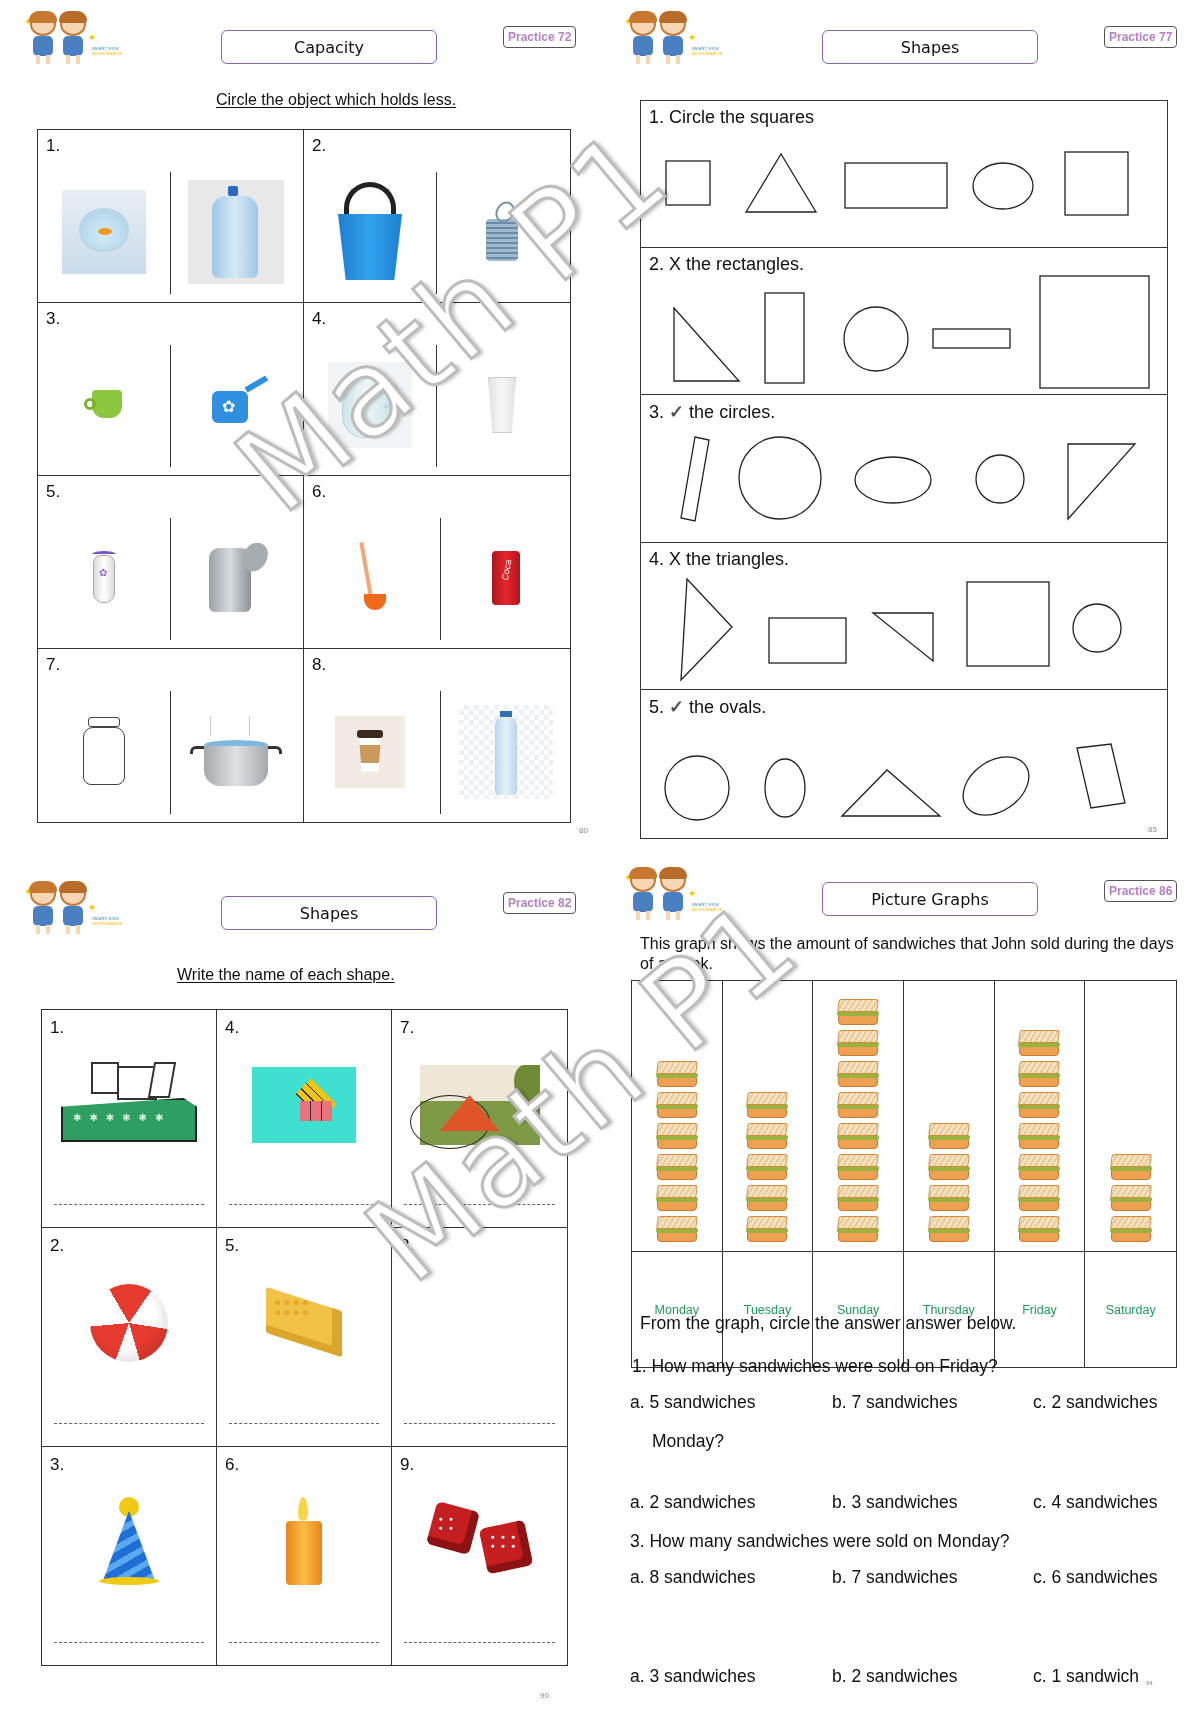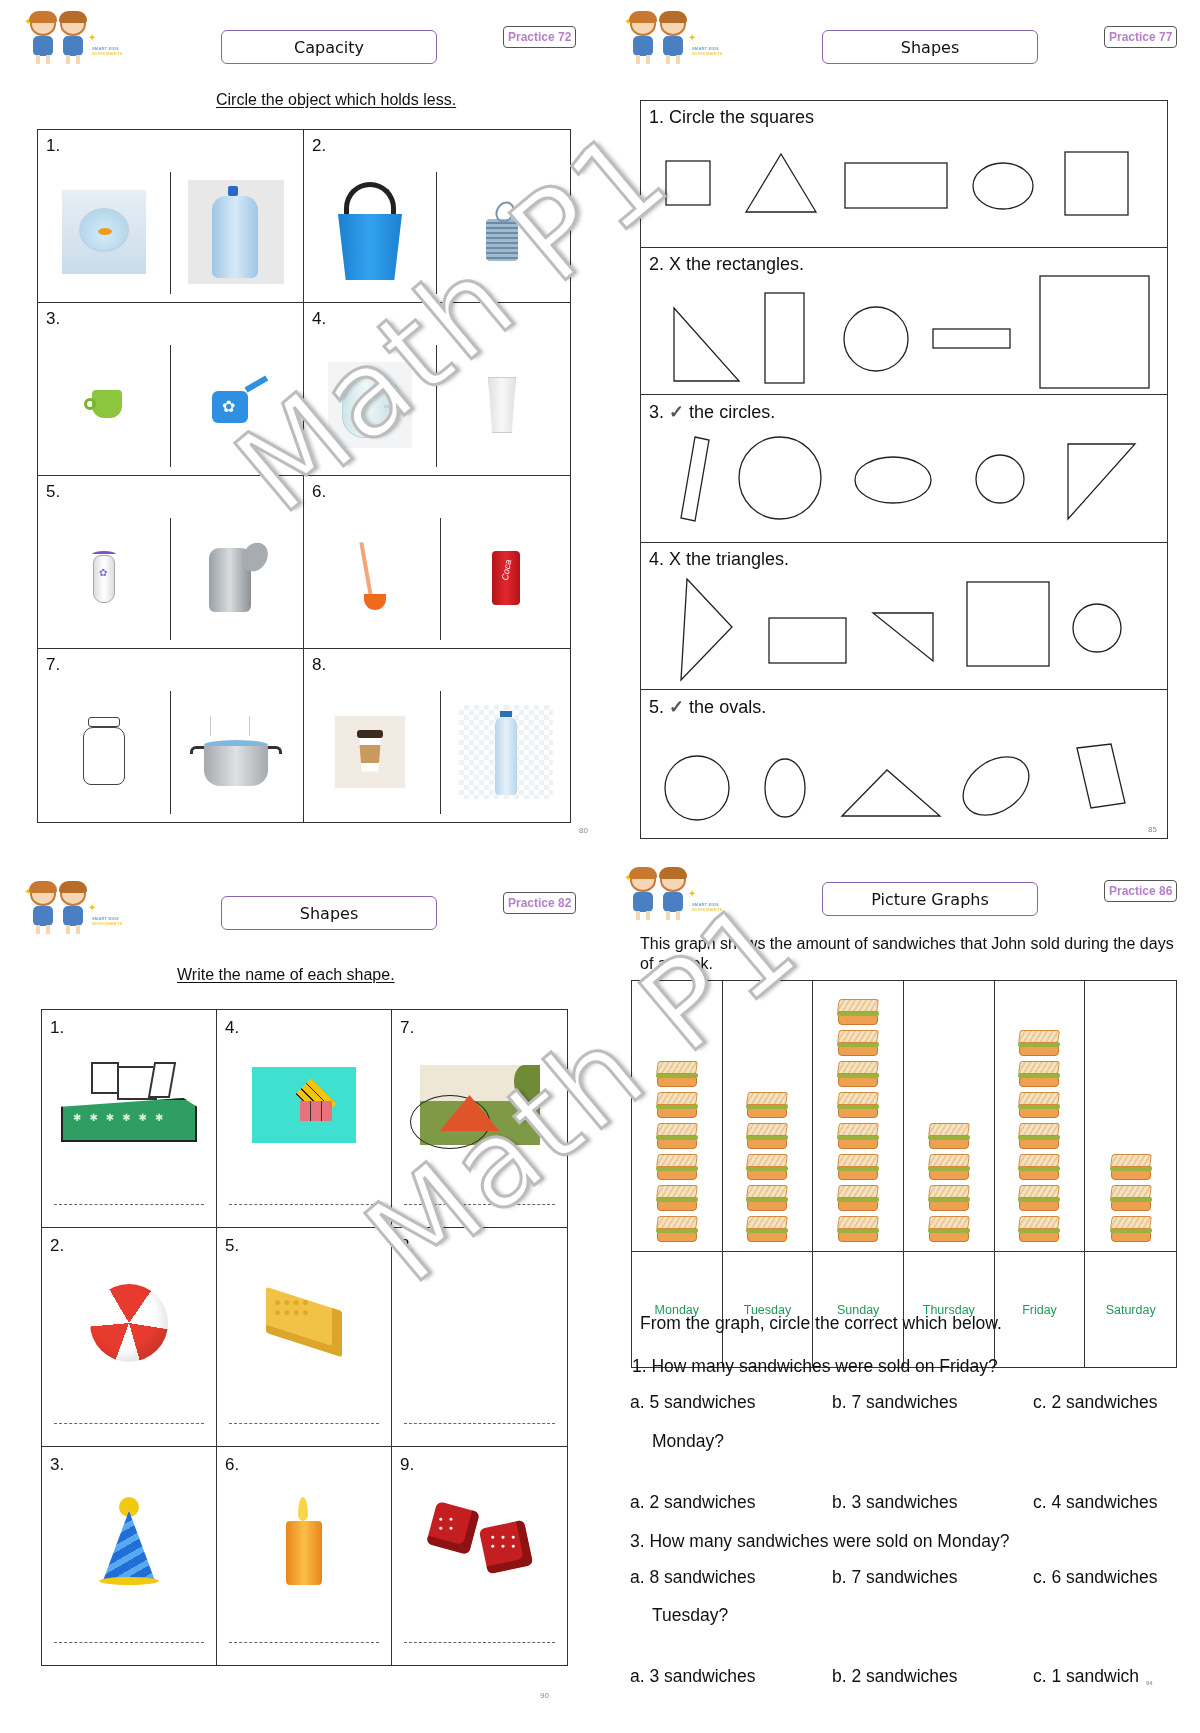--- a/index.html
+++ b/index.html
@@ -657,21 +657,21 @@
       </div>
     </div>
   <div class="plabel">Monday</div>
   <div class="plabel">Tuesday</div>
   <div class="plabel">Sunday</div>
   <div class="plabel">Thursday</div>
   <div class="plabel">Friday</div>
   <div class="plabel">Saturday</div>
 </div>
 
-<div class="qa" style="left:640px;top:1312px;">From the graph, circle the correct which below.</div>
+<div class="qa" style="left:640px;top:1312px;">From the graph, circle the answer answer below.</div>
 
 <div class="qa" style="top:1355px;left:632px;">1.   How many sandwiches were sold on Friday?</div>
 <div class="qa-row" style="top:1392px;">
   <span style="left:0;">a.  5 sandwiches</span>
   <span style="left:202px;">b. 7 sandwiches</span>
   <span style="left:403px;">c. 2 sandwiches</span>
 </div>
 
 <div class="qa" style="top:1430px;">
   <div style="padding-left:22px;">Monday?</div>
@@ -683,21 +683,20 @@
 </div>
 
 <div class="qa" style="top:1530px;">3. How many sandwiches were sold on Monday?</div>
 <div class="qa-row" style="top:1567px;">
   <span style="left:0;">a.  8 sandwiches</span>
   <span style="left:202px;">b. 7 sandwiches</span>
   <span style="left:403px;">c. 6 sandwiches</span>
 </div>
 
 <div class="qa" style="top:1604px;">
-  <div style="padding-left:22px;">Tuesday?</div>
 </div>
 <div class="qa-row" style="top:1666px;">
   <span style="left:0;">a.  3 sandwiches</span>
   <span style="left:202px;">b. 2 sandwiches</span>
   <span style="left:403px;">c. 1 sandwich</span>
 </div>
 <div class="pagenum" style="left:1146px;top:1680px;font-size:6px;">94</div>
 
 <div class="watermark" style="left:300px;top:400px;transform:rotate(-40deg);">Math P1</div>
 <div class="watermark" style="left:430px;top:1170px;transform:rotate(-40deg);">Math P1</div>

